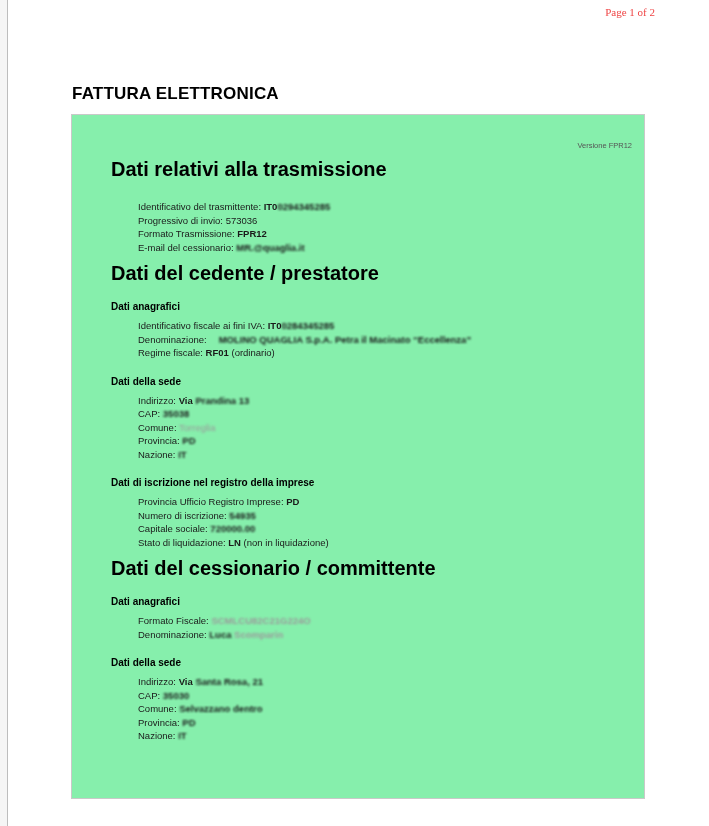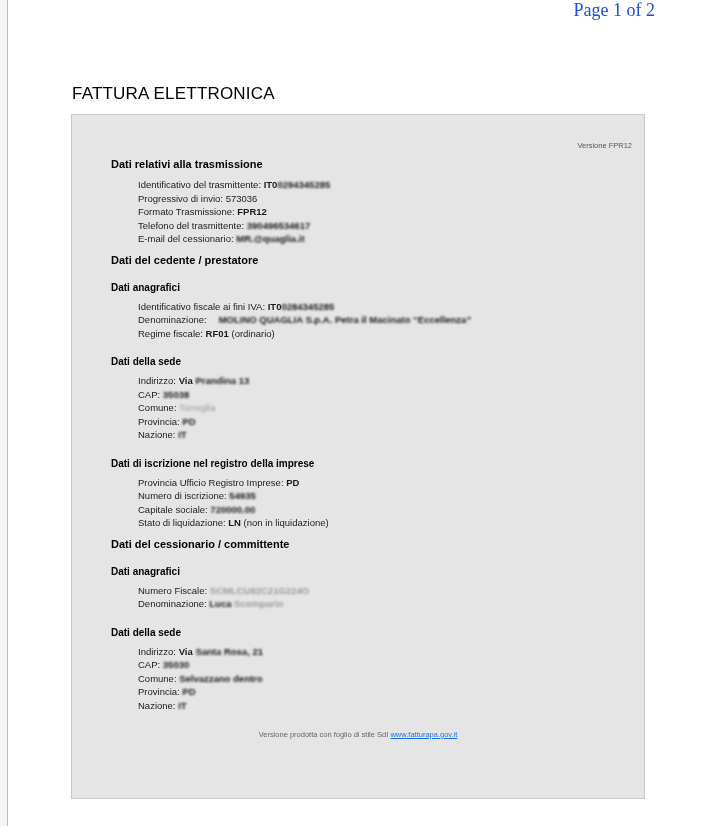--- a/index.html
+++ b/index.html
@@ -11,52 +11,52 @@
     color: #111;
     overflow: hidden;
   }
   .left-edge {
     position: absolute; left: 0; top: 0;
     width: 8px; height: 826px;
     background: #f5f5f5;
     border-right: 1px solid #bdbdbd;
   }
   .page-indicator {
-    position: absolute; top: 0; right: 54px;
+    position: absolute; top: 6px; right: 54px;
     font-family: "Liberation Serif", serif;
-    font-size: 18px; color: #1d4ed8;
+    font-size: 11px; color: #ef4444;
   }
   .doc-title {
     position: absolute; left: 72px; top: 84px;
-    font-size: 17px; font-weight: normal; color: #000;
+    font-size: 17px; font-weight: bold; color: #000;
     letter-spacing: 0.2px;
   }
   .invoice-box {
     position: absolute; left: 71px; top: 114px;
     width: 574px; height: 685px;
     border: 1px solid #c9c9c9;
-    background: #e5e5e5;
+    background: #86efac;
   }
   .version-line {
     margin-top: 26px; padding-right: 12px;
     text-align: right;
     font-size: 7.5px; color: #555;
   }
   .section { padding-left: 39px; padding-right: 12px; }
   h1.sec {
     margin-top: 8px;
-    font-size: 11px; font-weight: bold; color: #000;
+    font-size: 20px; font-weight: bold; color: #000;
   }
   h1.sec.spaced { margin-top: 8px; }
   h2.sub {
     margin-top: 16px;
     font-size: 10px; font-weight: bold; color: #000;
   }
   .rows { margin-top: 7px; margin-left: 27px; }
-  .rows.first { margin-top: 8px; }
+  .rows.first { margin-top: 19px; }
   .frow {
     font-size: 9.5px; line-height: 13.5px;
     color: #1a1a1a; white-space: nowrap;
   }
   .b { font-weight: bold; }
   .red { filter: blur(1.1px); }
   .mut { color: #9b9b9b; }
   .gap { margin-left: 12px; }
   .footer-line {
     margin-top: 18px;
@@ -79,21 +79,20 @@
 <div class="invoice-box">
 
   <div class="version-line">Versione FPR12</div>
 
   <div class="section">
     <h1 class="sec">Dati relativi alla trasmissione</h1>
     <div class="rows first">
       <div class="frow"><span>Identificativo del trasmittente: </span><span class="b">IT0</span><span class="b red">0294345285</span></div>
       <div class="frow"><span>Progressivo di invio: </span><span>573036</span></div>
       <div class="frow"><span>Formato Trasmissione: </span><span class="b">FPR12</span></div>
-      <div class="frow"><span>Telefono del trasmittente: </span><span class="b red">390496534617</span></div>
       <div class="frow"><span>E-mail del cessionario: </span><span class="b red">MR.@quaglia.it</span></div>
     </div>
   </div>
 
   <div class="section">
     <h1 class="sec spaced">Dati del cedente / prestatore</h1>
 
     <h2 class="sub">Dati anagrafici</h2>
     <div class="rows">
       <div class="frow"><span>Identificativo fiscale ai fini IVA: </span><span class="b">IT0</span><span class="b red">0284345285</span></div>
@@ -117,31 +116,28 @@
       <div class="frow"><span>Capitale sociale: </span><span class="b red">720000.00</span></div>
       <div class="frow"><span>Stato di liquidazione: </span><span class="b">LN</span><span> (non in liquidazione)</span></div>
     </div>
   </div>
 
   <div class="section">
     <h1 class="sec spaced">Dati del cessionario / committente</h1>
 
     <h2 class="sub">Dati anagrafici</h2>
     <div class="rows">
-      <div class="frow"><span>Numero Fiscale: </span><span class="b red mut">SCMLCU82C21G224O</span></div>
+      <div class="frow"><span>Formato Fiscale: </span><span class="b red mut">SCMLCU82C21G224O</span></div>
       <div class="frow"><span>Denominazione: </span><span class="b red">Luca </span><span class="b red mut">Scomparin</span></div>
     </div>
 
     <h2 class="sub">Dati della sede</h2>
     <div class="rows">
       <div class="frow"><span>Indirizzo: </span><span class="b">Via </span><span class="b red">Santa Rosa, 21</span></div>
       <div class="frow"><span>CAP: </span><span class="b red">35030</span></div>
       <div class="frow"><span>Comune: </span><span class="b red">Selvazzano dentro</span></div>
       <div class="frow"><span>Provincia: </span><span class="b red">PD</span></div>
       <div class="frow"><span>Nazione: </span><span class="b red">IT</span></div>
     </div>
   </div>
 
-  <div class="footer-line">
-    <span>Versione prodotta con foglio di stile SdI </span><a>www.fatturapa.gov.it</a>
-  </div>
 
 </div>
 
 </body></html>

